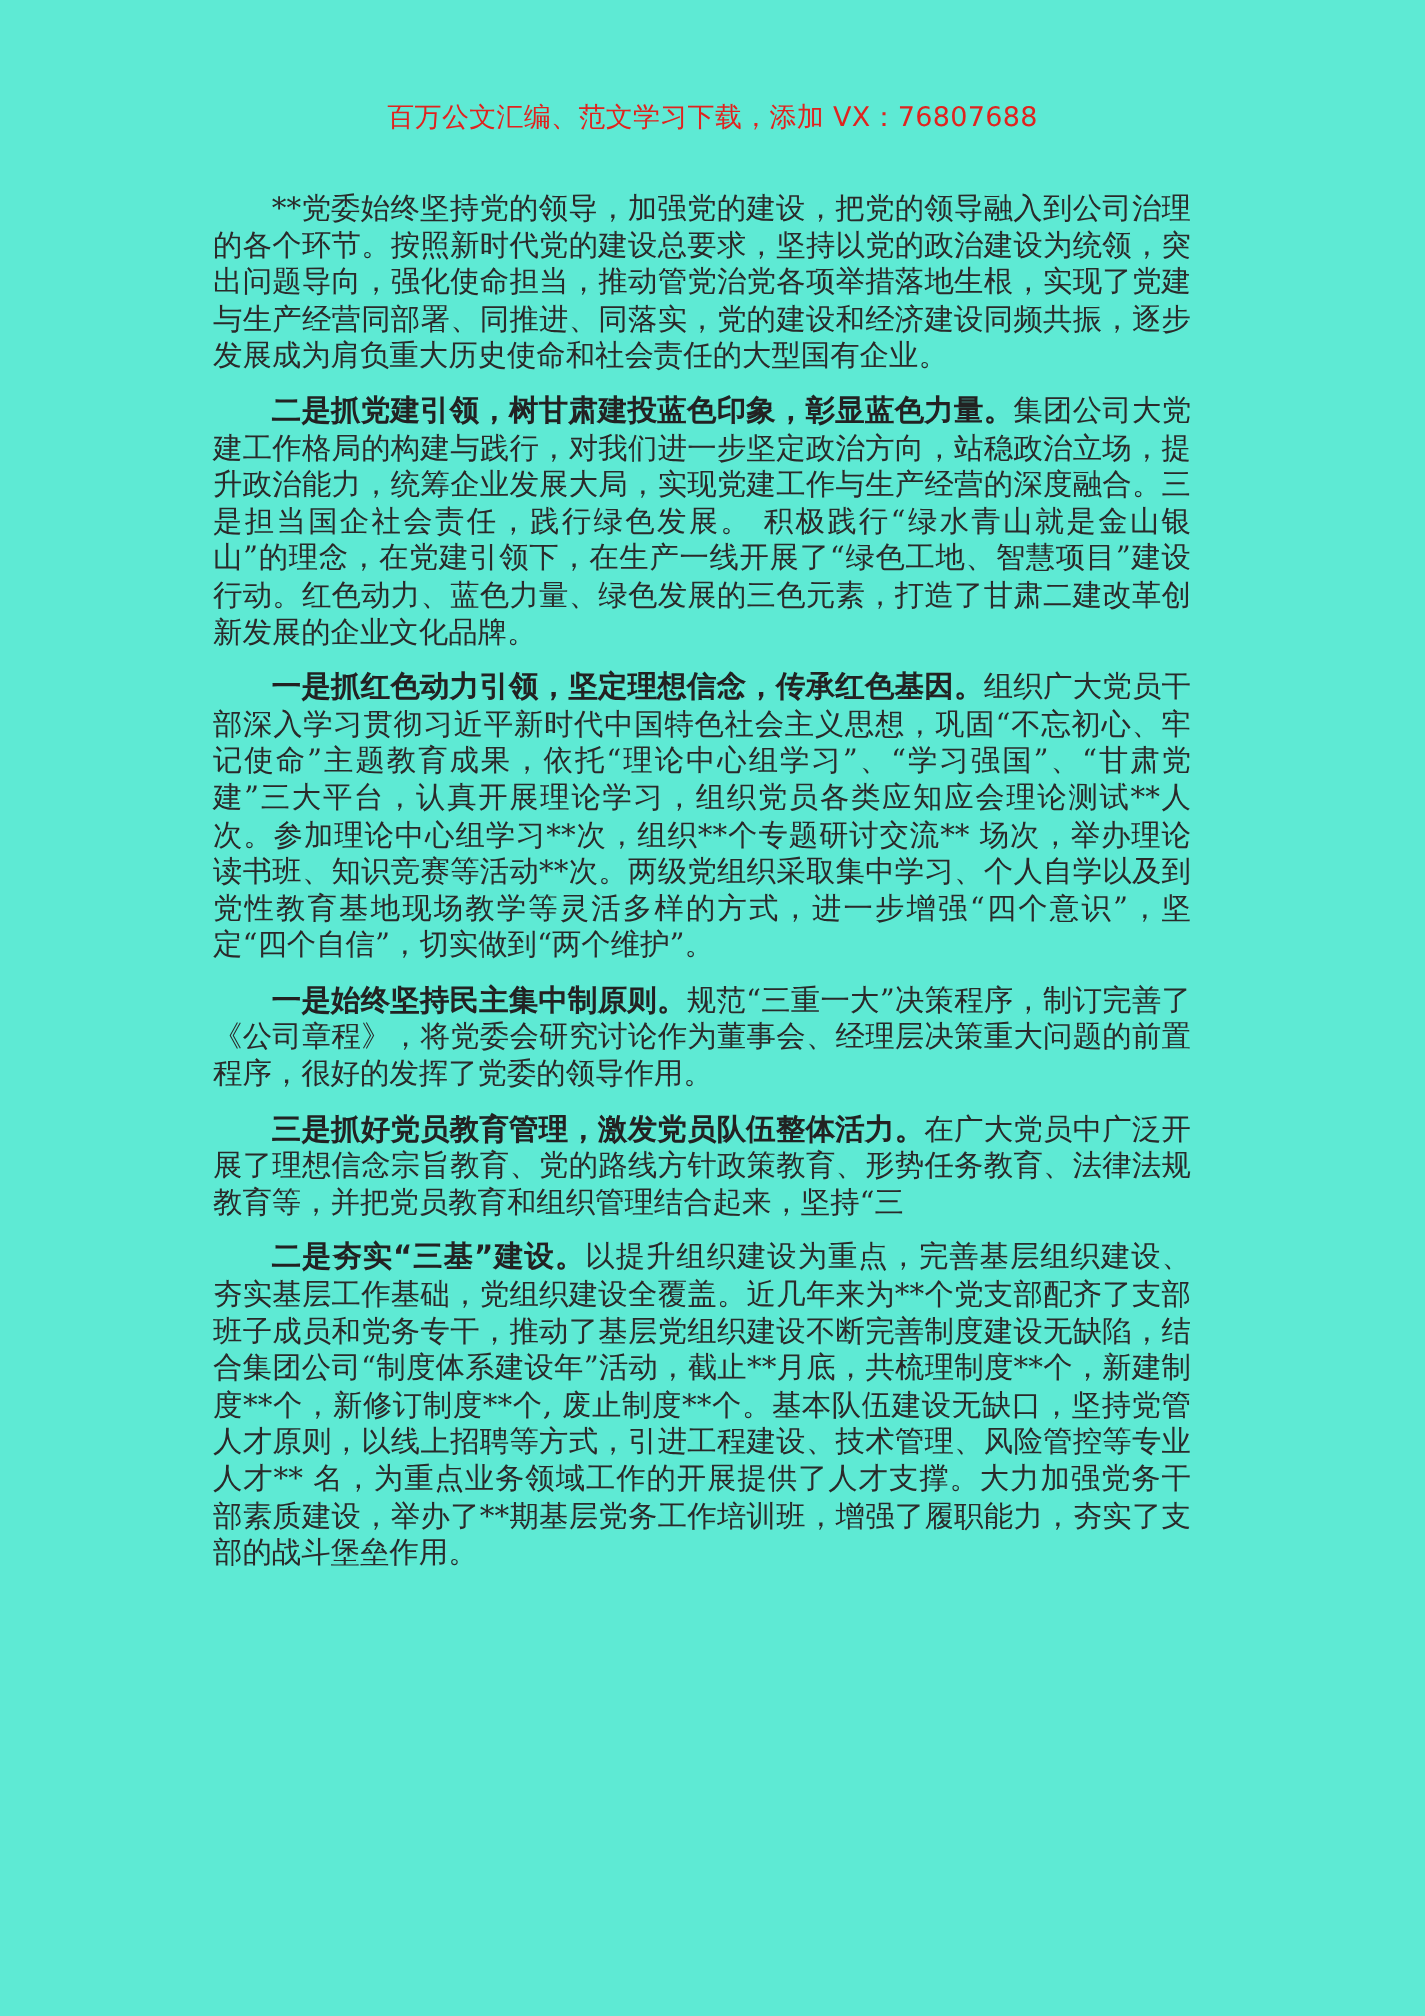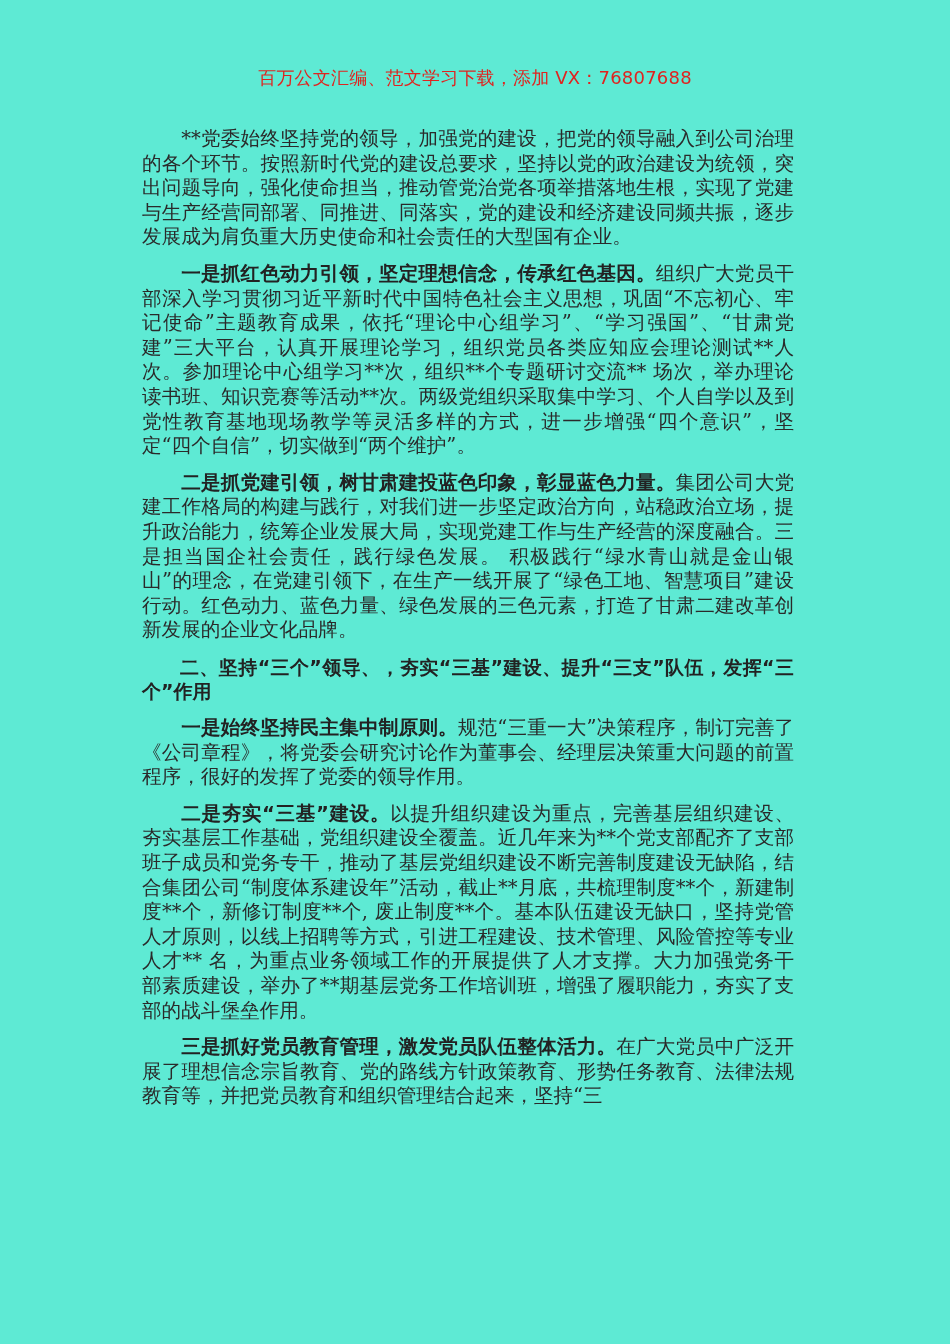--- a/index.html
+++ b/index.html
@@ -23,25 +23,24 @@
 </head>
 <body>
 
 <div class="page">
   <div class="banner">百万公文汇编、范文学习下载，添加 VX：76807688</div>
 
   <div class="body">
     <p>**党委始终坚持党的领导，加强党的建设，把党的领导融入到公司治理的各个环节。按照新时代党的建设总要求，坚持以党的政治建设为统领，突出问题导向，强化使命担当，推动管党治党各项举措落地生根，实现了党建与生产经营同部署、同推进、同落实，党的建设和经济建设同频共振，逐步发展成为肩负重大历史使命和社会责任的大型国有企业。</p>
 
 
+    <p><span class="lead">二是抓党建引领，树甘肃建投蓝色印象，彰显蓝色力量。</span><span>集团公司大党建工作格局的构建与践行，对我们进一步坚定政治方向，站稳政治立场，提升政治能力，统筹企业发展大局，实现党建工作与生产经营的深度融合。三是担当国企社会责任，践行绿色发展。 积极践行“绿水青山就是金山银山”的理念，在党建引领下，在生产一线开展了“绿色工地、智慧项目”建设行动。红色动力、蓝色力量、绿色发展的三色元素，打造了甘肃二建改革创新发展的企业文化品牌。</span></p>
+
     <p><span class="lead">一是抓红色动力引领，坚定理想信念，传承红色基因。</span><span>组织广大党员干部深入学习贯彻习近平新时代中国特色社会主义思想，巩固“不忘初心、牢记使命”主题教育成果，依托“理论中心组学习”、“学习强国”、“甘肃党建”三大平台，认真开展理论学习，组织党员各类应知应会理论测试**人次。参加理论中心组学习**次，组织**个专题研讨交流** 场次，举办理论读书班、知识竞赛等活动**次。两级党组织采取集中学习、个人自学以及到党性教育基地现场教学等灵活多样的方式，进一步增强“四个意识”，坚定“四个自信”，切实做到“两个维护”。</span></p>
 
-    <p><span class="lead">二是抓党建引领，树甘肃建投蓝色印象，彰显蓝色力量。</span><span>集团公司大党建工作格局的构建与践行，对我们进一步坚定政治方向，站稳政治立场，提升政治能力，统筹企业发展大局，实现党建工作与生产经营的深度融合。三是担当国企社会责任，践行绿色发展。 积极践行“绿水青山就是金山银山”的理念，在党建引领下，在生产一线开展了“绿色工地、智慧项目”建设行动。红色动力、蓝色力量、绿色发展的三色元素，打造了甘肃二建改革创新发展的企业文化品牌。</span></p>
-
-    <p class="head">二、坚持“三个”领导、，夯实“三基”建设、提升“三支”队伍，发挥“三个”作用</p>
 
     <p><span class="lead">一是始终坚持民主集中制原则。</span><span>规范“三重一大”决策程序，制订完善了《公司章程》，将党委会研究讨论作为董事会、经理层决策重大问题的前置程序，很好的发挥了党委的领导作用。</span></p>
 
+    <p><span class="lead">三是抓好党员教育管理，激发党员队伍整体活力。</span><span>在广大党员中广泛开展了理想信念宗旨教育、党的路线方针政策教育、形势任务教育、法律法规教育等，并把党员教育和组织管理结合起来，坚持“三</span></p>
+
     <p><span class="lead">二是夯实“三基”建设。</span><span>以提升组织建设为重点，完善基层组织建设、夯实基层工作基础，党组织建设全覆盖。近几年来为**个党支部配齐了支部班子成员和党务专干，推动了基层党组织建设不断完善制度建设无缺陷，结合集团公司“制度体系建设年”活动，截止**月底，共梳理制度**个，新建制度**个，新修订制度**个, 废止制度**个。基本队伍建设无缺口，坚持党管人才原则，以线上招聘等方式，引进工程建设、技术管理、风险管控等专业人才** 名，为重点业务领域工作的开展提供了人才支撑。大力加强党务干部素质建设，举办了**期基层党务工作培训班，增强了履职能力，夯实了支部的战斗堡垒作用。</span></p>
-
-    <p><span class="lead">三是抓好党员教育管理，激发党员队伍整体活力。</span><span>在广大党员中广泛开展了理想信念宗旨教育、党的路线方针政策教育、形势任务教育、法律法规教育等，并把党员教育和组织管理结合起来，坚持“三</span></p>
   </div>
 </div>
 
 </body></html>

